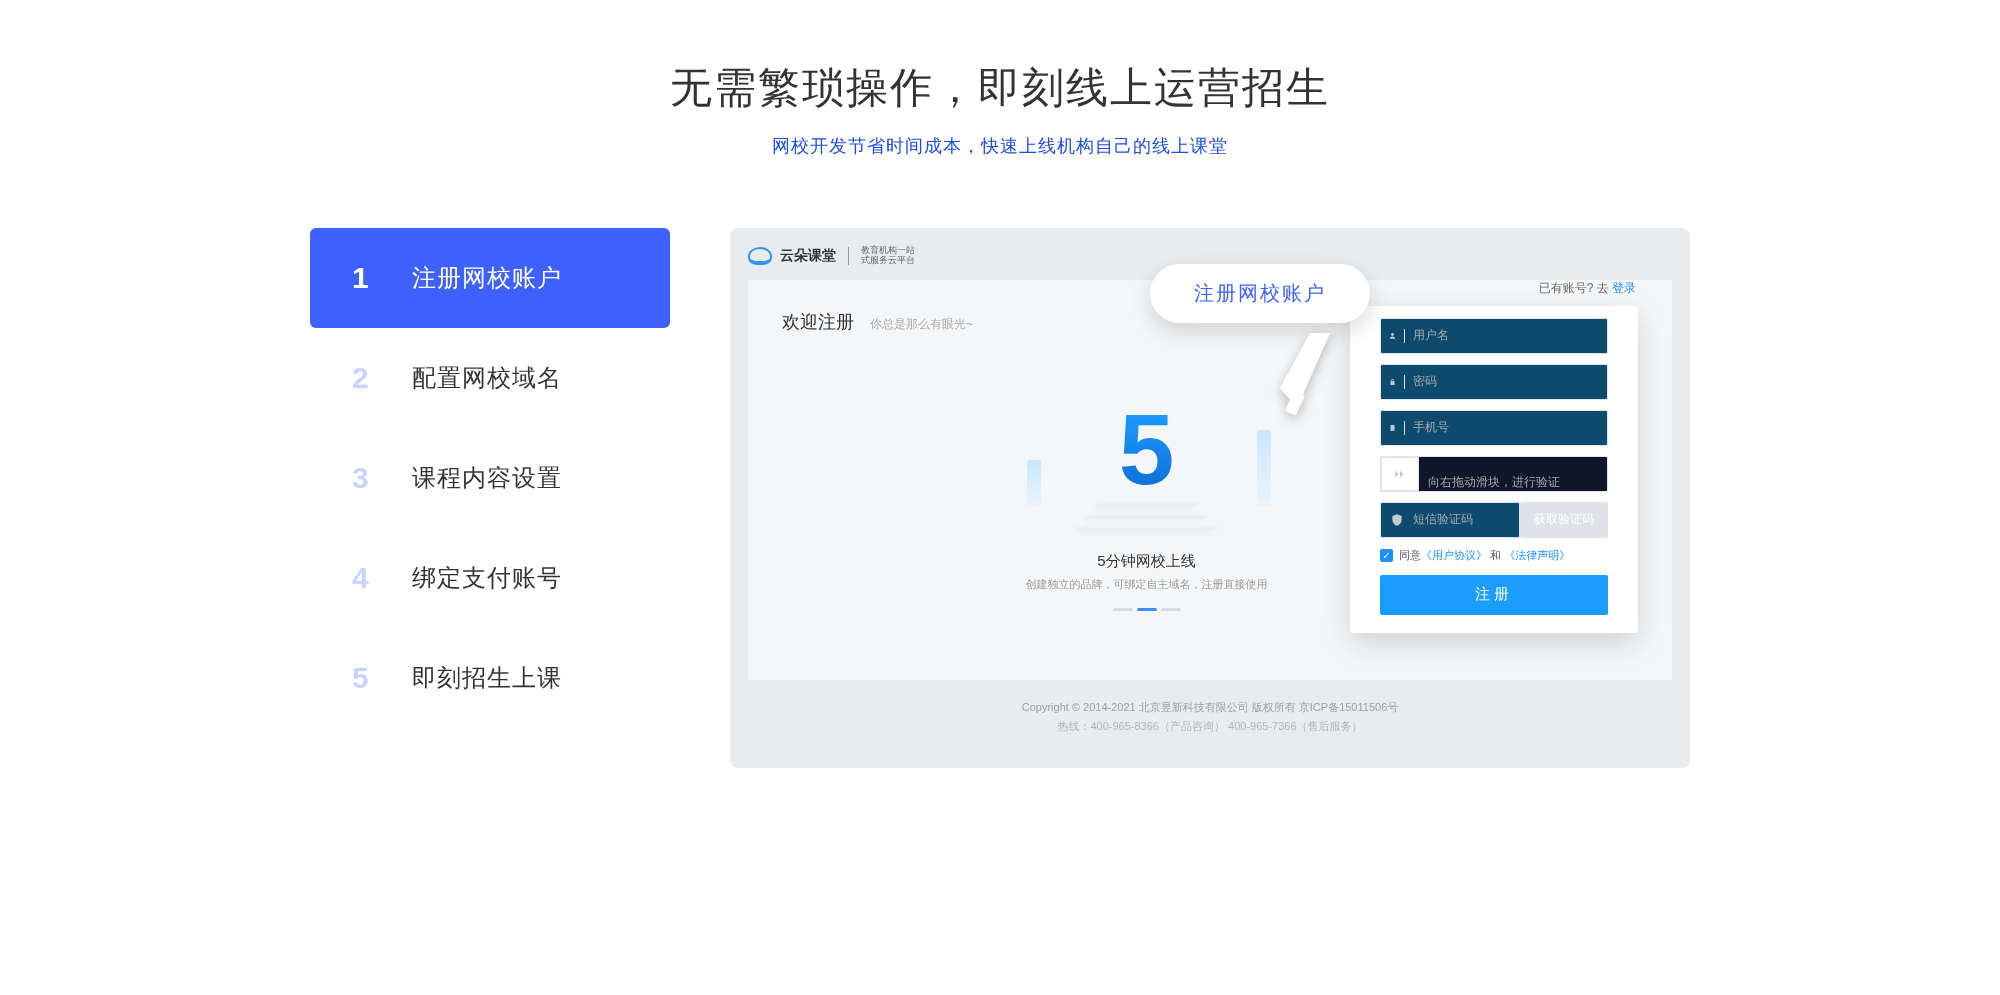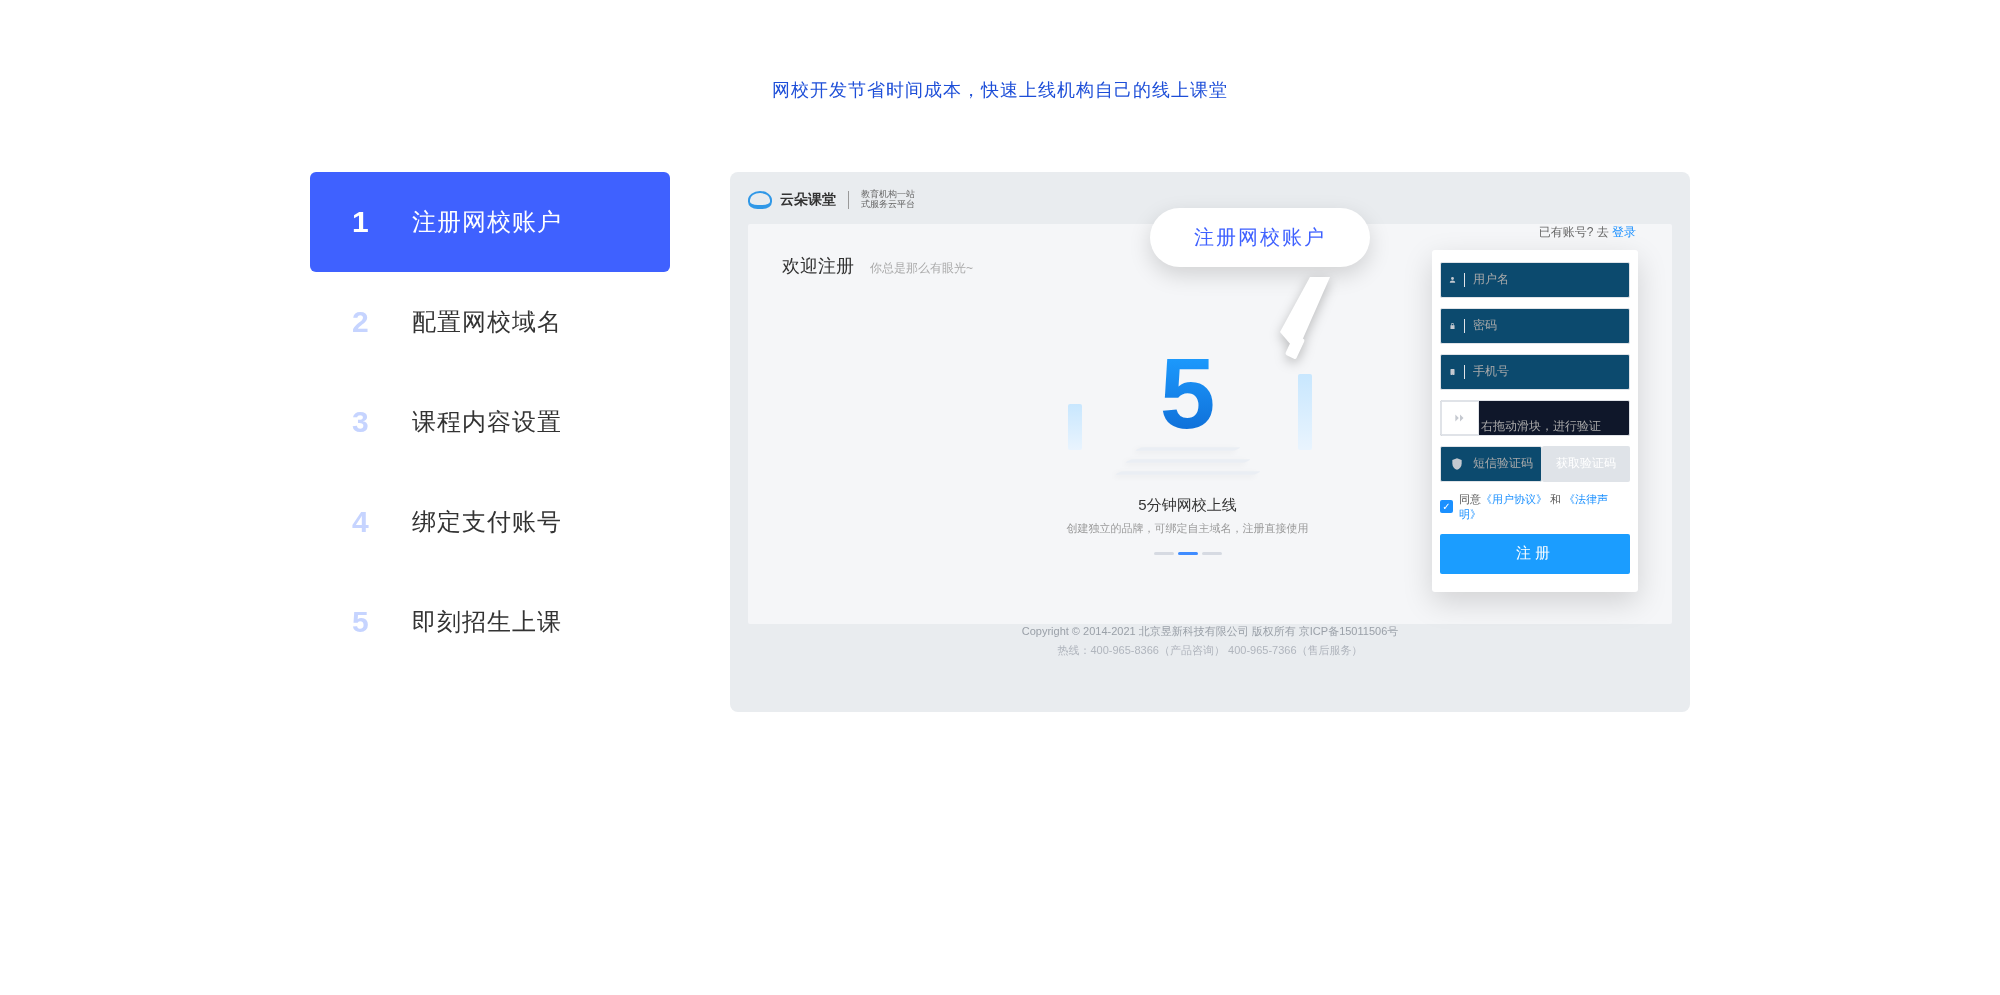--- a/index.html
+++ b/index.html
@@ -170,25 +170,25 @@
 .pillar.r{ right:-34px; height:76px;}
 
 .mock-left-center .c1 { font-size:15px; color:#333; margin-top:6px;}
 .mock-left-center .c2 { font-size:11px; color:#999; margin-top:6px;}
 .pager { margin-top:16px; display:flex; gap:4px; }
 .pager span{ width:20px; height:3px; background:#d6dae2; border-radius:2px;}
 .pager span.on{ background:#3f8cff;}
 
 
 .form-card {
-  width: 206px;
+  width: 288px;
   background:#fff;
   border-radius:3px;
   box-shadow: 0 10px 30px rgba(0,0,0,.15);
-  padding: 12px 8px 18px;
+  padding: 12px 30px 18px;
   position: relative;
   align-self: flex-start;
   margin-top: -4px;
 }
 .login-hint {
   position:absolute;
   top:-26px; right:2px;
   font-size:12px; color:#666;
 }
 .login-hint a{ color:#1b90ff; text-decoration:none;}
@@ -255,27 +255,29 @@
   left: 545px;
   top: 100px;
   width: 60px; height: 90px;
   z-index: 5;
 }
 .arrow svg{ filter: drop-shadow(0 4px 6px rgba(0,0,0,.25));}
 
 .mock-footer{
   text-align:center;
   font-size:11px; color:#9aa0a8;
+  margin-top:20px;
 }
 .mock-footer .line2{ margin-top:4px; color:#b0b5bd;}
 </style>
 </head>
 <body>
 
 <div class="headline">
+  <h1>无需繁琐操作，即刻线上运营招生</h1>
   <p>网校开发节省时间成本，快速上线机构自己的线上课堂</p>
 </div>
 
 <div class="main-row">
 
   <div class="steps">
     <div class="step active">
       <span class="num">1</span>
       <span class="label">注册网校账户</span>
     </div>

